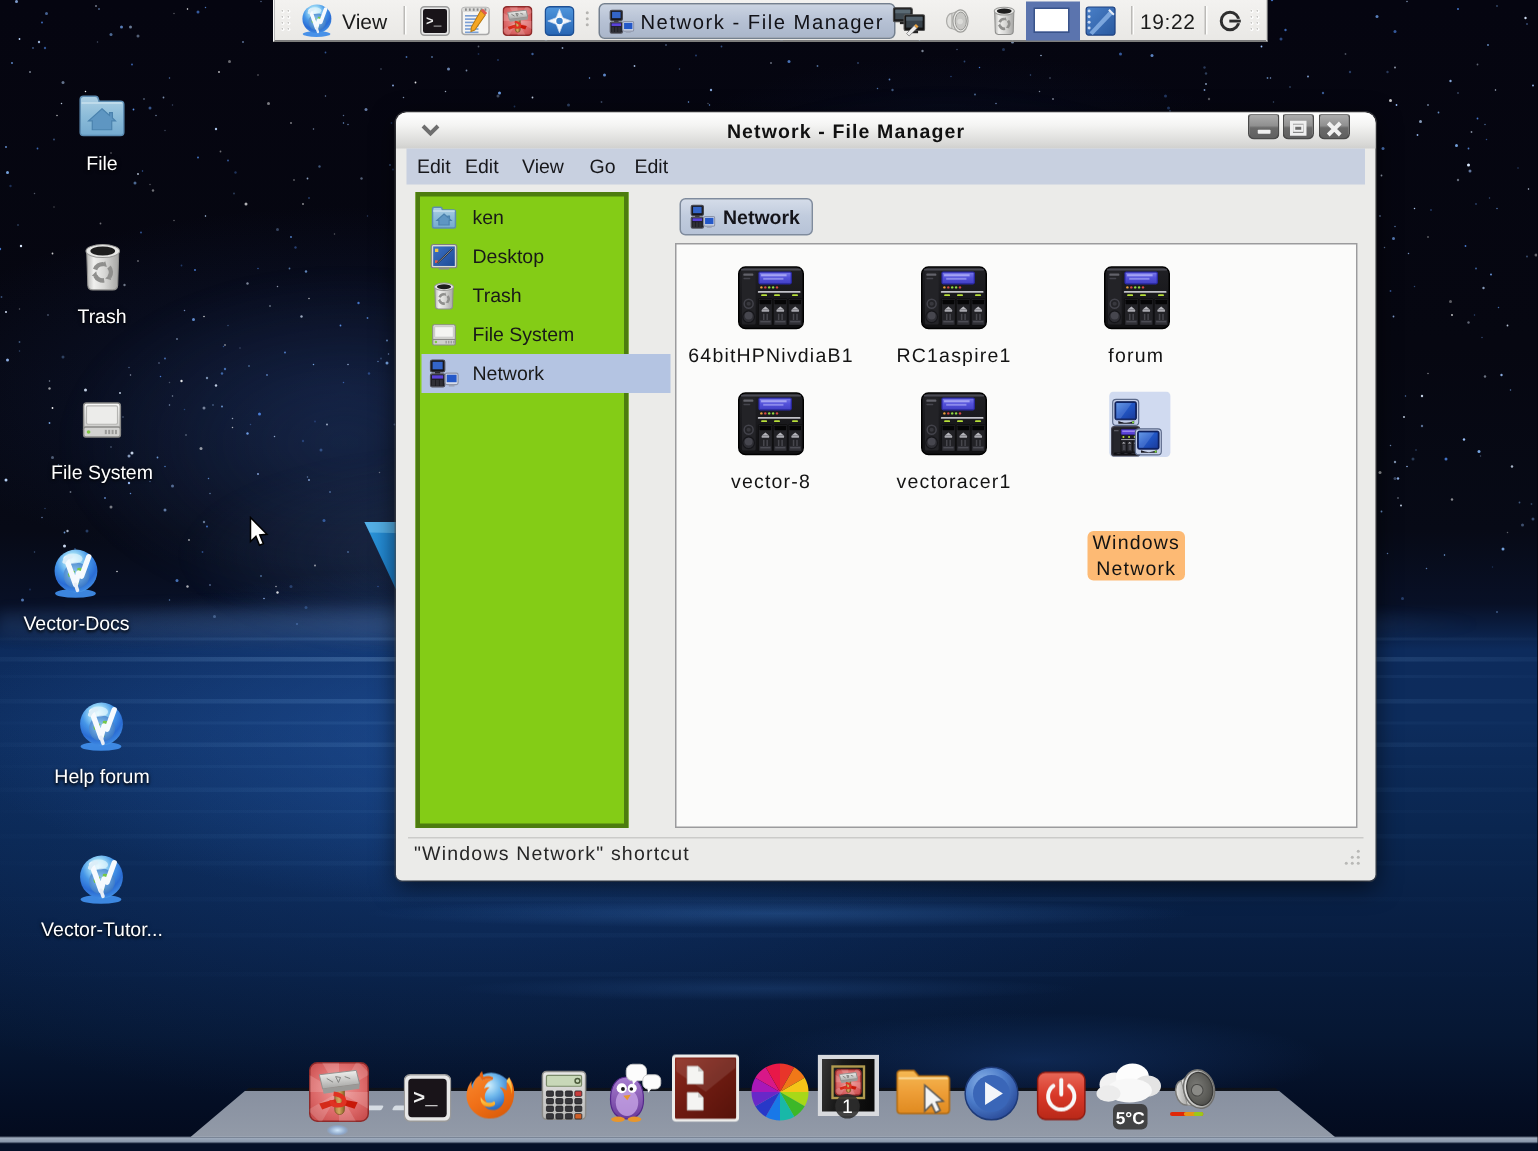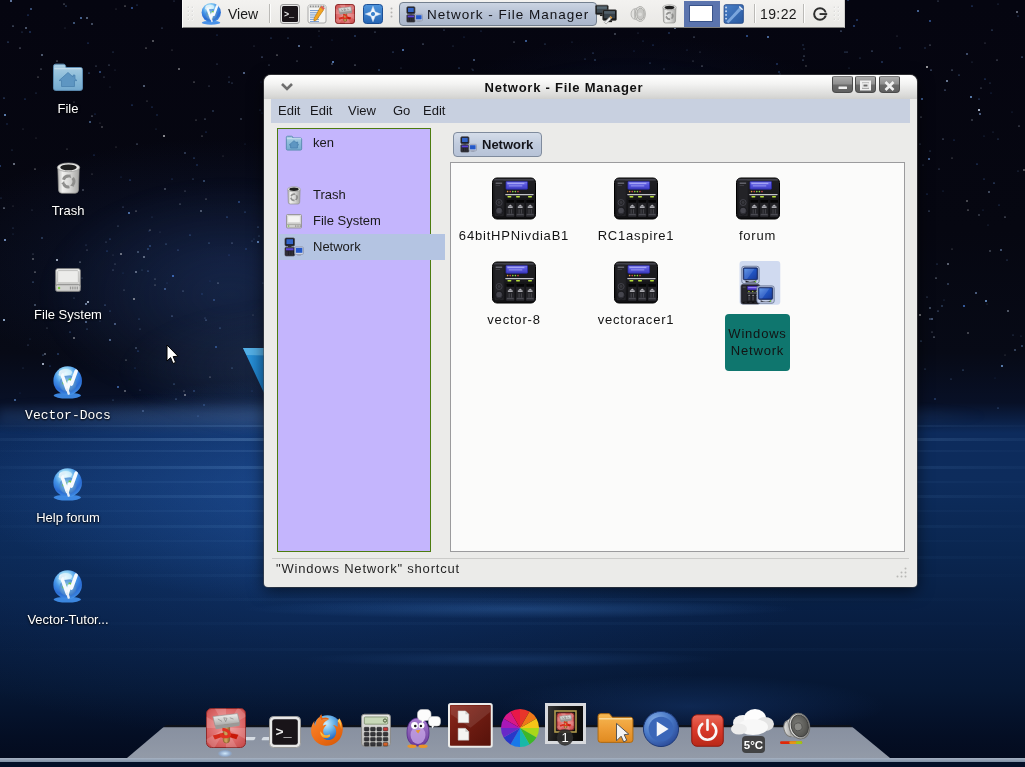--- a/index.html
+++ b/index.html
@@ -35,22 +35,22 @@
   box-shadow:0 4px 16px rgba(0,0,0,.6), 0 0 0 1px rgba(110,110,110,.5); }
 #titlebar { position:absolute; left:0; top:0; right:0; height:24px;
   background:linear-gradient(180deg,#ffffff,#f4f4f3 35%,#dadad8 85%,#d0d0ce);
   border-radius:7px 7px 0 0; }
 #title { position:absolute; left:30px; width:540px; text-align:center; top:5px; font-size:13px; font-weight:bold; letter-spacing:0.75px; color:#101010; }
 .wbtn { position:absolute; top:1px; width:21px; height:17px;
   background:linear-gradient(180deg,#ababab,#909090 45%,#6a6a6a 55%,#606060);
   border:1px solid #4a4a4a; border-top:1px solid #7c7c7c; border-radius:2px 2px 4px 4px; }
 #menubar { position:absolute; left:7px; top:24px; width:639px; height:24px; background:#c8d0e0; }
 .mitem { position:absolute; top:28px; font-size:13px; color:#17171b; }
-#sidebar { position:absolute; left:13px; top:53px; width:154px; height:424px;
-  background:#c4b5fd; border:1px solid #4d7c0f; }
+#sidebar { position:absolute; left:13px; top:53px; width:142px; height:424px;
+  background:#84cc16; border:3px solid #4d7c0f; }
 .srow { position:absolute; left:1px; width:166px; height:26px; }
 .srow.sel { background:#b4c4e2; }
 .sic { position:absolute; left:5px; top:3px; }
 .stx { position:absolute; left:34px; top:5px; font-size:13px; color:#191919; }
 #pathbtn { position:absolute; left:189px; top:57px; width:89px; height:25px;
   background:linear-gradient(180deg,#d4dce9,#c0cbdd 50%,#b7c3d7);
   border:1px solid #7f8b9d; border-radius:4px; }
 #pane { position:absolute; left:186px; top:87px; width:455px; height:390px;
   background:#fbfbfa; border:1px solid #9b9b9d; }
 .fitem { position:absolute; width:122px; text-align:center; }
@@ -1281,21 +1281,21 @@
 <rect x="3.764705882352941" y="20.705882352941178" width="24.470588235294116" height="6.588235294117647" rx="1.4117647058823528" fill="#d2d2d0" stroke="#8a8a88" stroke-width="1"></rect>
 <circle cx="7.0588235294117645" cy="24.0" r="1.223529411764706" fill="#7ec743"></circle>
 <rect x="17.88235294117647" y="22.588235294117645" width="1.3176470588235294" height="2.8235294117647056" fill="#9a9a98"></rect>
         <rect x="20.141176470588235" y="22.588235294117645" width="1.3176470588235294" height="2.8235294117647056" fill="#9a9a98"></rect>
         <rect x="22.400000000000002" y="22.588235294117645" width="1.3176470588235294" height="2.8235294117647056" fill="#9a9a98"></rect>
         <rect x="24.658823529411762" y="22.588235294117645" width="1.3176470588235294" height="2.8235294117647056" fill="#9a9a98"></rect>
 </svg>
     </div>
     <div class="lbl">File System</div>
   </div>
-<div class="dicon" style="left:25px;top:365px;font-family:Liberation Mono, monospace;">
+<div class="dicon" style="left:8px;top:365px;">
     <div class="ibox">
       <svg width="34" height="34" viewBox="0 0 34 34" style="" xmlns="http://www.w3.org/2000/svg">
 <defs>
 <radialGradient id="cb34" cx="42%" cy="26%" r="78%">
  <stop offset="0%" stop-color="#e0f6fc"></stop>
             <stop offset="22%" stop-color="#9fdcf6"></stop>
  <stop offset="48%" stop-color="#4596e8"></stop>
             <stop offset="75%" stop-color="#2a6cd4"></stop>
  <stop offset="92%" stop-color="#3c86e0"></stop>
             <stop offset="100%" stop-color="#55aaf0"></stop>
@@ -1415,20 +1415,38 @@
                 <stop offset="50%" stop-color="#8cbcd9"></stop>
                 <stop offset="100%" stop-color="#74aacf"></stop>
               </linearGradient>
             </defs>
 <path d="M 2.3529411764705883 4.411764705882353 Q 2.3529411764705883 3.235294117647059 3.5294117647058822 3.235294117647059 L 7.647058823529412 3.235294117647059 Q 8.529411764705882 3.235294117647059 8.705882352941178 4.11764705882353 L 8.941176470588236 5.0 L 16.47058823529412 5.0 Q 17.647058823529413 5.0 17.647058823529413 6.176470588235294 L 17.647058823529413 15.882352941176471 Q 17.647058823529413 17.058823529411764 16.47058823529412 17.058823529411764 L 3.5294117647058822 17.058823529411764 Q 2.3529411764705883 17.058823529411764 2.3529411764705883 15.882352941176471 Z" fill="url(#hf20)" stroke="#5c8cb2" stroke-width="1"></path>
 <path d="M 2.823529411764706 5.647058823529412 L 17.176470588235293 5.647058823529412" stroke="#c9e0ee" stroke-width="1"></path>
 <path d="M 10.0 7.647058823529412 L 12.647058823529413 10.0 L 12.647058823529413 9.0 L 13.647058823529411 9.0 L 13.647058823529411 10.882352941176471 L 14.705882352941178 11.882352941176471 L 13.411764705882353 11.882352941176471 L 13.411764705882353 15.0 L 6.588235294117647 15.0 L 6.588235294117647 11.882352941176471 L 5.294117647058823 11.882352941176471 Z" fill="#5e96c2" stroke="#4a82ae" stroke-width="0.8"></path>
 </svg></div>
         <div class="stx">ken</div>
       </div>
+      <div class="srow" style="top:27px;">
+        <div class="sic"><svg width="20" height="20" viewBox="0 0 20 20" style="" xmlns="http://www.w3.org/2000/svg">
+<defs>
+              <linearGradient id="dsk20" x1="0" y1="0" x2="1" y2="1">
+<stop offset="0%" stop-color="#3c72c4"></stop>
+                <stop offset="100%" stop-color="#1e4a96"></stop>
+              </linearGradient>
+            </defs>
+<rect x="1.5" y="2.0" width="17.0" height="15.5" rx="1.4" fill="#d8d8d6" stroke="#808080" stroke-width="0.8"></rect>
+<rect x="2.8" y="3.3" width="14.4" height="13.0" fill="url(#dsk20)"></rect>
+<rect x="4.0" y="4.8" width="2.2" height="2.2" fill="#f2c744"></rect>
+<rect x="4.0" y="12.5" width="1.8" height="1.8" fill="#e05a4e"></rect>
+<path d="M 5.5 14.5 L 15.5 5.0" stroke="#1a1a1a" stroke-width="1.1"></path>
+<path d="M 5.5 14.5 L 15.5 5.0" stroke="#c8c8c8" stroke-width="0.45"></path>
+<rect x="6.5" y="17.5" width="7.0" height="1.2" fill="#8a8a88"></rect>
+</svg></div>
+        <div class="stx">Desktop</div>
+      </div>
       <div class="srow" style="top:53px;">
         <div class="sic"><svg width="20" height="20" viewBox="0 0 20 20" style="" xmlns="http://www.w3.org/2000/svg">
 <defs>
               <linearGradient id="tr20" x1="0" y1="0" x2="1" y2="0">
 <stop offset="0%" stop-color="#b5b5b3"></stop>
                 <stop offset="22%" stop-color="#f0f0ee"></stop>
                 <stop offset="55%" stop-color="#d8d8d6"></stop>
                 <stop offset="100%" stop-color="#a5a5a3"></stop>
               </linearGradient>
             </defs>
@@ -1875,21 +1893,21 @@
 </g>
 <g transform="translate(29,33)">
 <rect x="0" y="0" width="23" height="23" rx="3" fill="#c3cee8" stroke="#5a6888" stroke-width="1"></rect>
 <rect x="2" y="2" width="19" height="16" rx="1.5" fill="#10266c" stroke="#0a1a50" stroke-width="0.8"></rect>
 <rect x="3.2" y="3.2" width="16.6" height="13.6" fill="url(#wnm)"></rect>
 <path d="M 3.2 3.2 L 17 3.2 L 7 16.8 L 3.2 16.8 Z" fill="#ffffff" opacity="0.14"></path>
 <path d="M 5 19 q 7 3.2 14 0 l 0 2.2 l -14 0 Z" fill="#1a1a22"></path>
 <circle cx="18" cy="20.2" r="1" fill="#7ed83c"></circle>
 </g>
 </g>
-        </svg></div><div class="flbl"><span style="background:#0f766e;border-radius:4px;padding:12px 3px;display:inline-block;">Windows<br>Network</span></div></div>
+        </svg></div><div class="flbl"><span style="background:#fdba74;border-radius:4px;padding:0 3px;display:inline-block;margin-top:39px;">Windows<br>Network</span></div></div>
     <div id="statussep"></div>
     <div id="statustext">"Windows Network" shortcut</div>
     <div class="abs" style="left:631px;top:490px;"><svg width="13" height="13" viewBox="0 0 13 13" style="" xmlns="http://www.w3.org/2000/svg">
         <circle cx="10.5" cy="10.5" r="1" fill="#b8b8b6"></circle>
         <circle cx="6.5" cy="10.5" r="1" fill="#b8b8b6"></circle>
         <circle cx="2.5" cy="10.5" r="1" fill="#b8b8b6"></circle>
         <circle cx="10.5" cy="6.5" r="1" fill="#b8b8b6"></circle>
         <circle cx="6.5" cy="6.5" r="1" fill="#b8b8b6"></circle>
         <circle cx="10.5" cy="2.5" r="1" fill="#b8b8b6"></circle>
       </svg></div>

